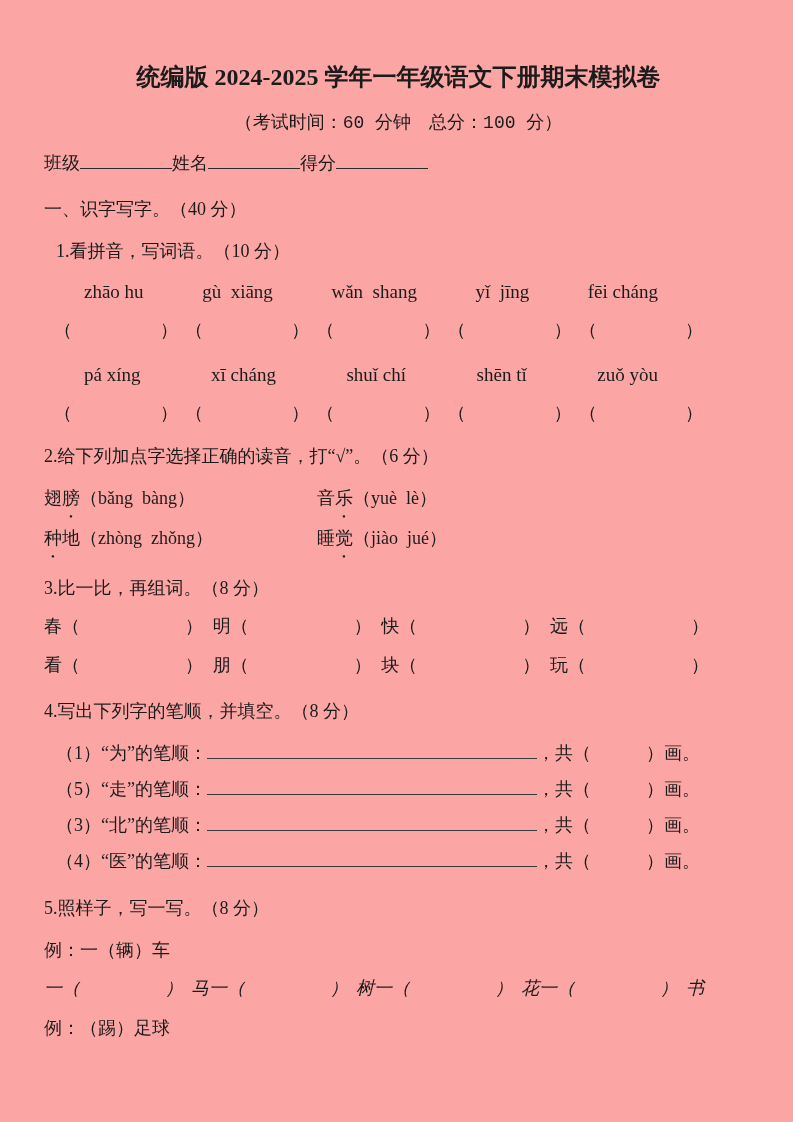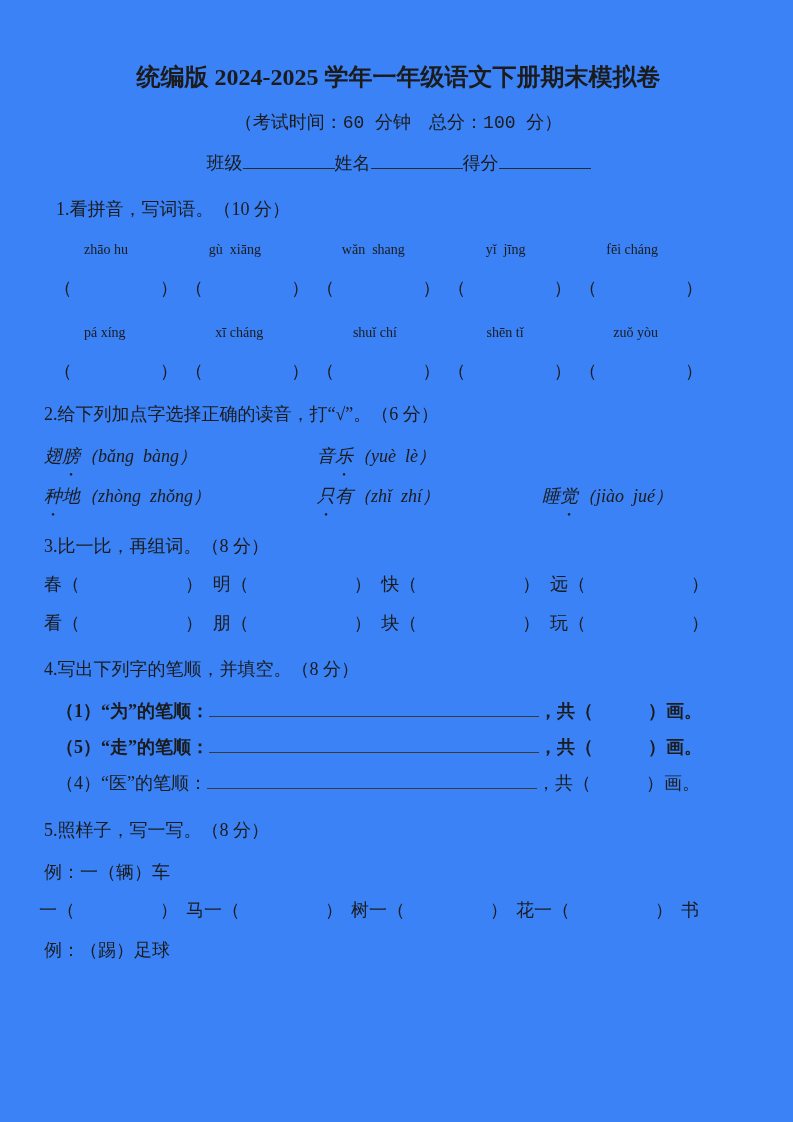--- a/index.html
+++ b/index.html
@@ -5,106 +5,107 @@
   html, body { margin: 0; padding: 0; background: #ffffff; }
   .sheet {
     width: 793px; height: 1122px;
     box-sizing: border-box;
     padding: 62px 40px 0 44px;
     font-family: "Liberation Serif", "DejaVu Serif", serif;
     color: #1b1b1b;
     font-size: 18px;
     line-height: 26px;
     overflow: hidden;
-    background: #3b82f6;
+    background: #fca5a5;
   }
   .center { text-align: center; }
   .exam-title {
     font-size: 24px; line-height: 30px; font-weight: bold;
     margin: 0 0 18px 0;
   }
   .exam-info { margin: 0 0 14px 0; font-family: Liberation Mono, monospace; }
   .fields-row {
-    display: flex; justify-content: center; align-items: baseline;
+    display: flex; justify-content: flex-start; align-items: baseline;
     margin: 0 0 20px 0;
   }
   .field-line {
     display: inline-block; width: 92px; height: 2px;
     border-bottom: 1.5px solid #2a2a2a; vertical-align: baseline;
   }
   .line { margin: 0; }
   .mb16 { margin-bottom: 16px; }
   .mb12 { margin-bottom: 12px; }
   .mb13 { margin-bottom: 13px; }
   .mb14 { margin-bottom: 14px; }
   .mb20 { margin-bottom: 20px; }
-  .mb10 { margin-bottom: 10px; font-weight: bold; }
+  .mb10 { margin-bottom: 10px; }
   .mb21 { margin-bottom: 21px; }
   .mb24 { margin-bottom: 24px; }
   .indent { padding-left: 12px; }
   .pre { white-space: pre; }
 
   
   .pinyin-row {
     display: flex; justify-content: space-between;
     margin: 0 95px 13px 40px;
-    font-size: 14px; line-height: 24px;
+    font-size: 19px; line-height: 24px;
   }
   
   .paren-row {
     display: flex; justify-content: space-between;
     margin: 0 50px 20px 10px;
   }
   .paren-row.last { margin-bottom: 17px; }
   .pgroup { display: inline-block; white-space: nowrap; }
   .pgap { display: inline-block; width: 88px; }
 
   
-  .q2-row { display: grid; grid-template-columns: 273px 225px auto; font-style: italic; }
+  .q2-row { display: grid; grid-template-columns: 273px 225px auto; }
   .dot-char { position: relative; display: inline-block; }
   .dot-char::after {
     content: "\2022";
     position: absolute; left: 50%; transform: translateX(-50%);
     bottom: -11px; font-size: 11px; line-height: 11px; color: #1b1b1b;
   }
 
   
   .q3-row { display: flex; justify-content: space-between; width: 665px; }
   .q3gap { display: inline-block; width: 105px; }
 
   
   .q4-line { padding-left: 12px; white-space: nowrap; }
   .blank-line {
     display: inline-block; width: 330px; height: 2px;
     border-bottom: 1px solid #3a3a3a;
   }
   .count-gap { display: inline-block; width: 55px; }
 
   
-  .q5-row { display: flex; justify-content: center; width: 650px; }
+  .q5-row { display: flex; justify-content: space-between; width: 650px; font-style: italic; }
   .q5gap { display: inline-block; width: 85px; }
   .q5-noun { margin-left: 8px; }
 </style>
 </head>
 <body>
 
 <div class="sheet">
 
   <div class="exam-title center">统编版 2024-2025 学年一年级语文下册期末模拟卷</div>
   <div class="exam-info center">（考试时间：60 分钟　总分：100 分）</div>
 
   <div class="fields-row">
     <span>班级</span>
       <span class="field-line"></span>
       <span>姓名</span>
       <span class="field-line"></span>
       <span>得分</span>
       <span class="field-line"></span>
   </div>
 
+  <div class="line mb16">一、识字写字。（40 分）</div>
 
   <div class="line mb16 indent">1.看拼音，写词语。（10 分）</div>
 
   <div class="pinyin-row">
     <span class="pre">zhāo hu</span>
     <span class="pre">gù  xiāng</span>
     <span class="pre">wǎn  shang</span>
     <span class="pre">yǐ  jīng</span>
     <span class="pre">fēi cháng</span>
   </div>
@@ -132,21 +133,20 @@
   </div>
 
   <div class="line mb16">2.给下列加点字选择正确的读音，打“√”。（6 分）</div>
 
   <div class="q2-row mb14">
     <span><span>翅</span><span class="dot-char">膀</span><span></span><span class="pre">（bǎng  bàng）</span></span>
     <span><span>音</span><span class="dot-char">乐</span><span></span><span class="pre">（yuè  lè）</span></span>
   </div>
   <div class="q2-row mb24">
     <span><span class="dot-char">种</span><span>地</span><span class="pre">（zhòng  zhǒng）</span></span>
-    <span><span class="dot-char">只</span><span>有</span><span class="pre">（zhǐ  zhí）</span></span>
     <span><span>睡</span><span class="dot-char">觉</span><span></span><span class="pre">（jiào  jué）</span></span>
   </div>
 
   <div class="line mb12">3.比一比，再组词。（8 分）</div>
 
   <div class="q3-row mb13">
     <span class="pgroup"><span>春</span><span><span>（</span><span class="q3gap"></span><span>）</span></span></span>
     <span class="pgroup"><span>明</span><span><span>（</span><span class="q3gap"></span><span>）</span></span></span>
     <span class="pgroup"><span>快</span><span><span>（</span><span class="q3gap"></span><span>）</span></span></span>
     <span class="pgroup"><span>远</span><span><span>（</span><span class="q3gap"></span><span>）</span></span></span>
@@ -159,20 +159,23 @@
   </div>
 
   <div class="line mb16">4.写出下列字的笔顺，并填空。（8 分）</div>
 
   <div class="q4-line mb10">
     <span>（1）“为”的笔顺：</span><span class="blank-line"></span><span>，共（</span><span class="count-gap"></span><span>）画。</span>
   </div>
   <div class="q4-line mb10">
     <span>（5）“走”的笔顺：</span><span class="blank-line"></span><span>，共（</span><span class="count-gap"></span><span>）画。</span>
   </div>
+  <div class="q4-line mb10">
+    <span>（3）“北”的笔顺：</span><span class="blank-line"></span><span>，共（</span><span class="count-gap"></span><span>）画。</span>
+  </div>
   <div class="q4-line mb21">
     <span>（4）“医”的笔顺：</span><span class="blank-line"></span><span>，共（</span><span class="count-gap"></span><span>）画。</span>
   </div>
 
   <div class="line mb16">5.照样子，写一写。（8 分）</div>
   <div class="line mb12">例：一（辆）车</div>
 
   <div class="q5-row mb14">
     <span class="pgroup"><span>一</span><span><span>（</span><span class="q5gap"></span><span>）</span></span><span class="q5-noun">马</span></span>
     <span class="pgroup"><span>一</span><span><span>（</span><span class="q5gap"></span><span>）</span></span><span class="q5-noun">树</span></span>

